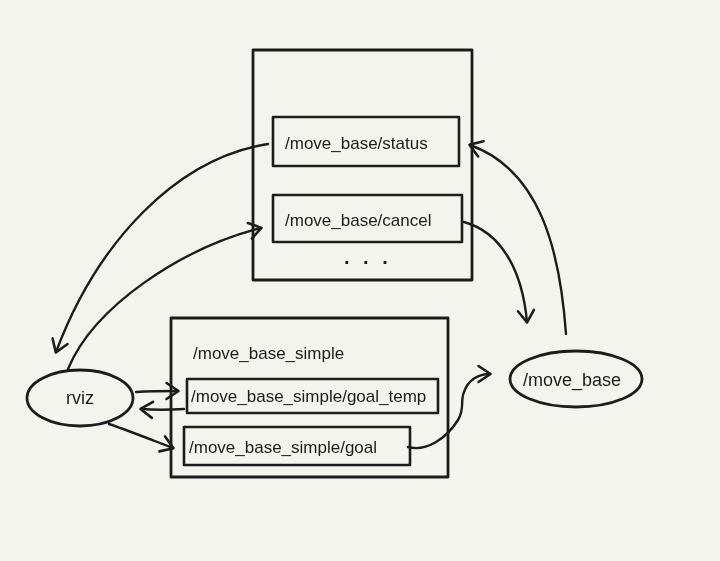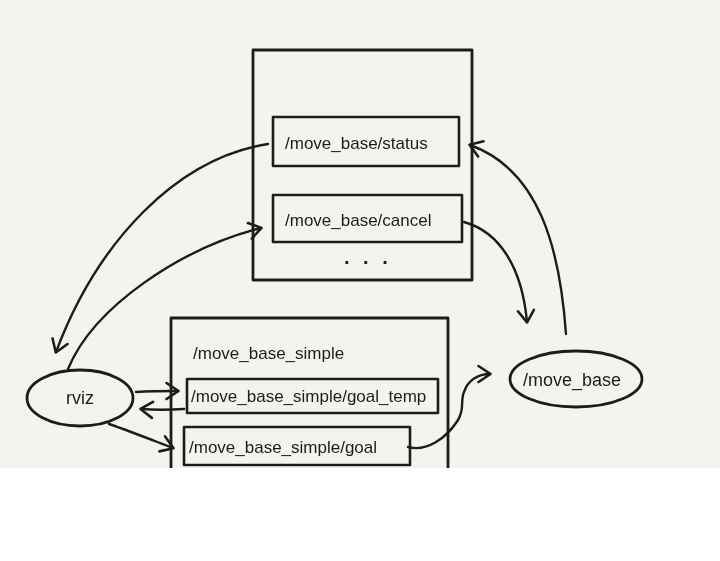--- a/index.html
+++ b/index.html
@@ -2,21 +2,21 @@
 <html><head>
 <meta charset="utf-8">
 <style>
   html, body {
     margin: 0;
     padding: 0;
   }
   .canvas {
     position: relative;
     width: 720px;
-    height: 468px;
+    height: 561px;
     background: #f4f4ef;
     overflow: hidden;
     font-family: "Liberation Sans", "DejaVu Sans", sans-serif;
   }
   svg { display: block; }
   .shape {
     fill: none;
     stroke: #1c1c1c;
     stroke-linecap: round;
     stroke-linejoin: round;

